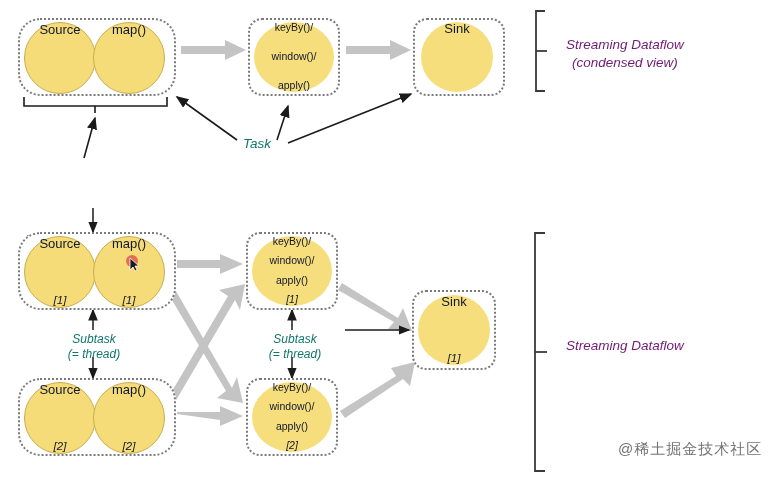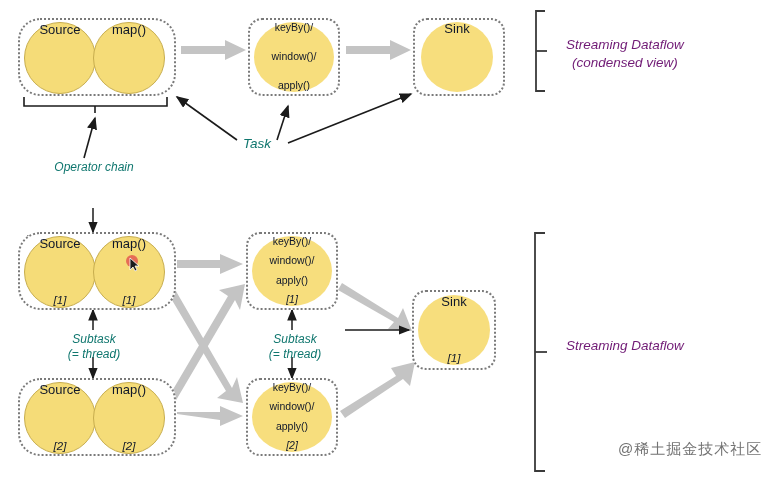--- a/index.html
+++ b/index.html
@@ -189,21 +189,20 @@
     <span class="op-label op-small">keyBy()/</span>
     <span class="op-label op-small">window()/</span>
     <span class="op-label op-small">apply()</span>
   </div>
 
   <div class="task-box" style="left:413px; top:18px; width:92px; height:78px;"></div>
   <div class="op-circle soft" style="left:421px; top:22px; width:72px; height:70px;">
     <span class="op-label">Sink</span>
   </div>
 
-  <div class="annot" style="left:18px; top:160px; width:152px;">Operator chain</div>
   <div class="annot" style="left:228px; top:136px; width:58px; font-size:13.5px;">Task</div>
 
   <div class="brace-label" style="left:566px; top:36px;">
     <div>Streaming Dataflow</div>
     <div style="text-align:center;">(condensed view)</div>
   </div>
 
   <div class="task-box chain-box" style="left:18px; top:232px; width:158px; height:78px;"></div>
   <div class="op-circle" style="left:24px; top:236px; width:70px; height:70px;">
     <span class="op-label">Source</span>

